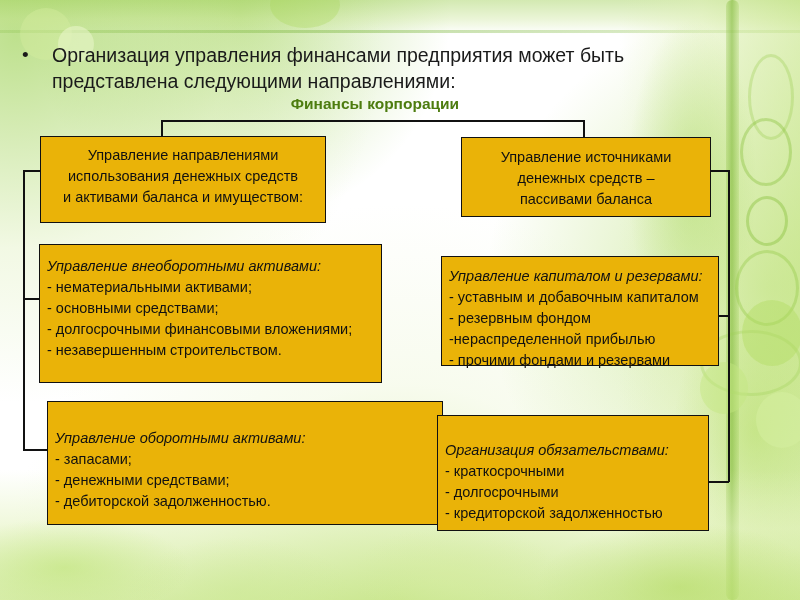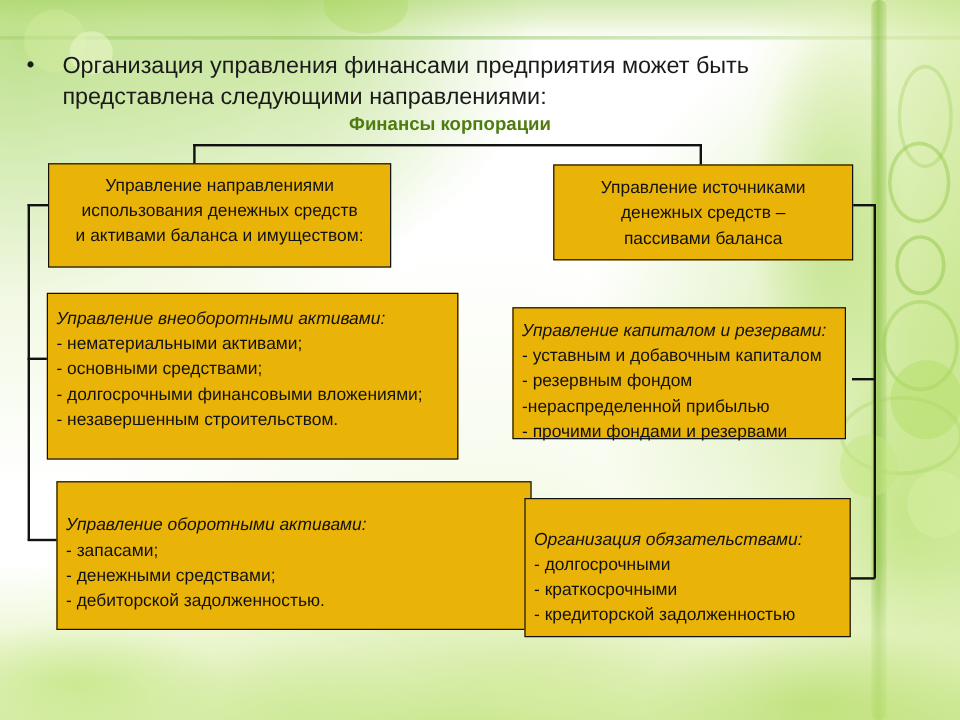--- a/index.html
+++ b/index.html
@@ -83,21 +83,21 @@
   }
   .node .inner{position:absolute;left:7px;top:6px;width:max-content;white-space:nowrap;}
   .ctr{position:absolute;left:0;right:0;top:8px;text-align:center;white-space:nowrap;}
   .hdr{font-style:italic;}
   .ovf{overflow:visible;}
 
   
   #n-top-left   {left:40px; top:136px; width:286px; height:87px;}
   #n-top-right  {left:461px;top:137px; width:250px; height:80px;}
   #n-mid-left   {left:39px; top:244px; width:343px; height:139px;}
-  #n-mid-right  {left:427px;top:256px; width:278px; height:110px;}
+  #n-mid-right  {left:441px;top:256px; width:278px; height:110px;}
   #n-bot-left   {left:47px; top:401px; width:396px; height:124px;}
   #n-bot-right  {left:437px;top:415px; width:272px; height:116px;}
 
   
   .ln{position:absolute;background:#111;}
   .lh{height:1.6px;}
   .lv{width:1.6px;}
 </style>
 </head>
 <body>
@@ -182,20 +182,20 @@
         <div class="hdr">Управление оборотными активами:</div>
         <div>- запасами;</div>
         <div>- денежными средствами;</div>
         <div>- дебиторской задолженностью.</div>
       </div>
     </div>
 
     <div class="node ovf" id="n-bot-right">
       <div class="inner" style="top:24px;">
         <div class="hdr">Организация обязательствами:</div>
+        <div>- краткосрочными</div>
         <div>- долгосрочными</div>
-        <div>- краткосрочными</div>
         <div>- кредиторской задолженностью</div>
       </div>
     </div>
 
   </div>
 </div>
 
 </body></html>

